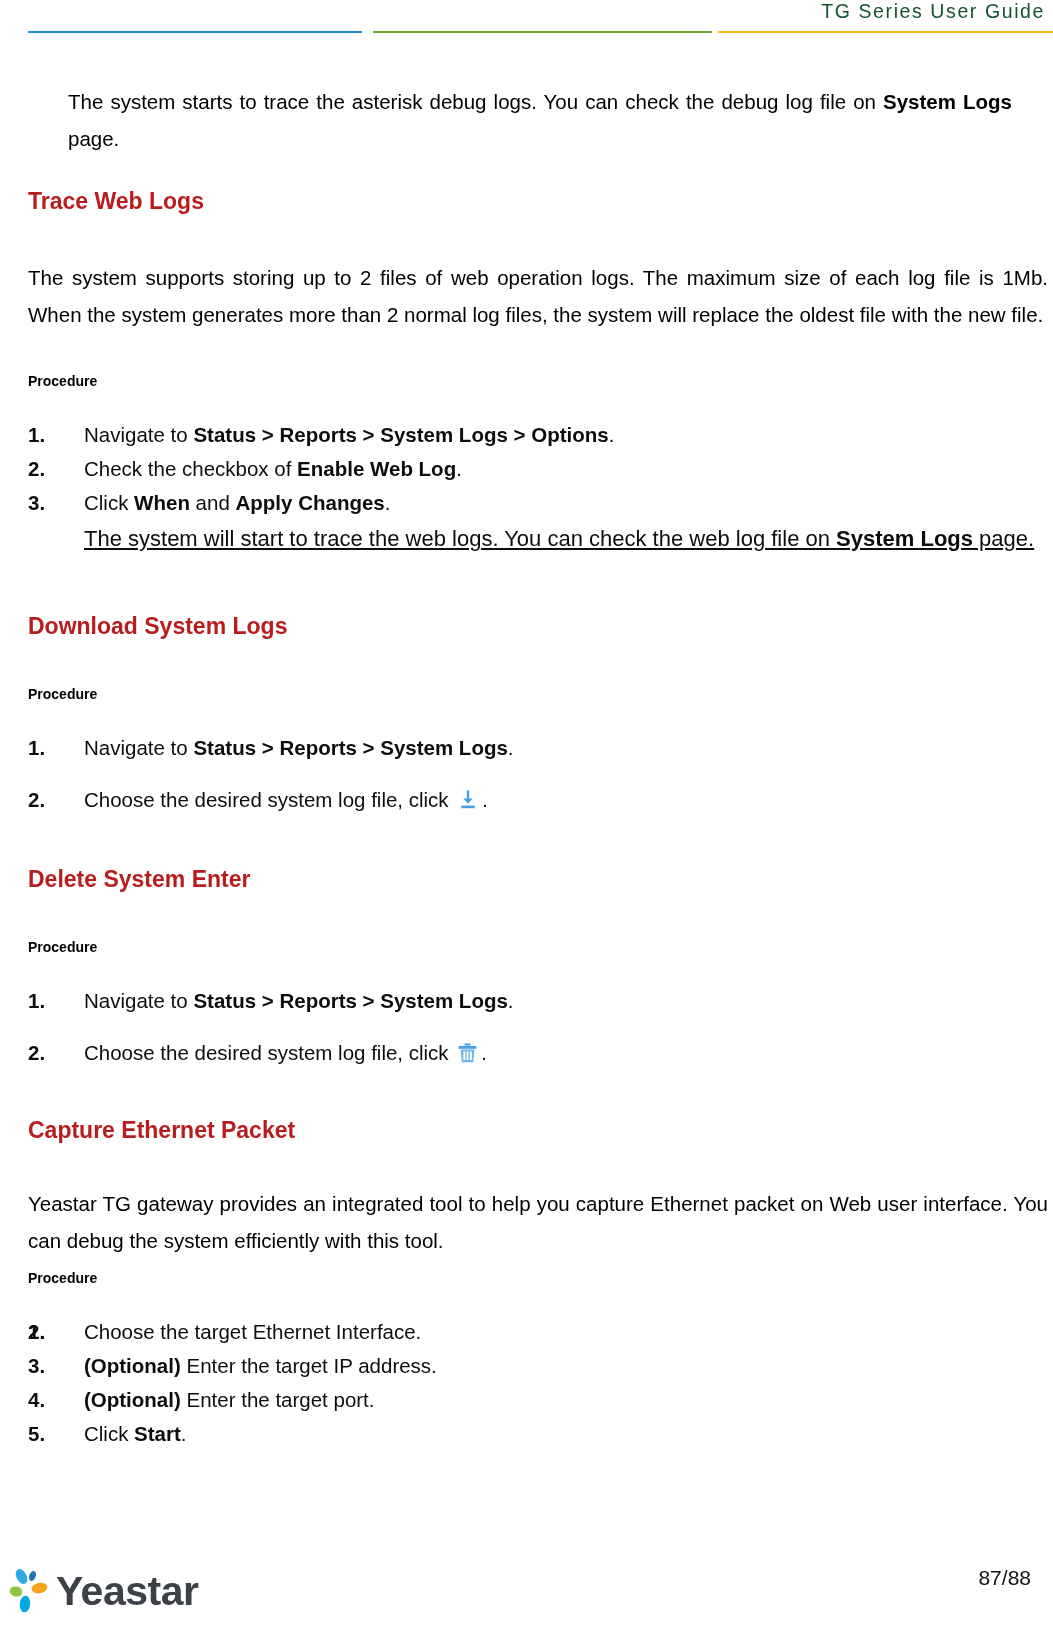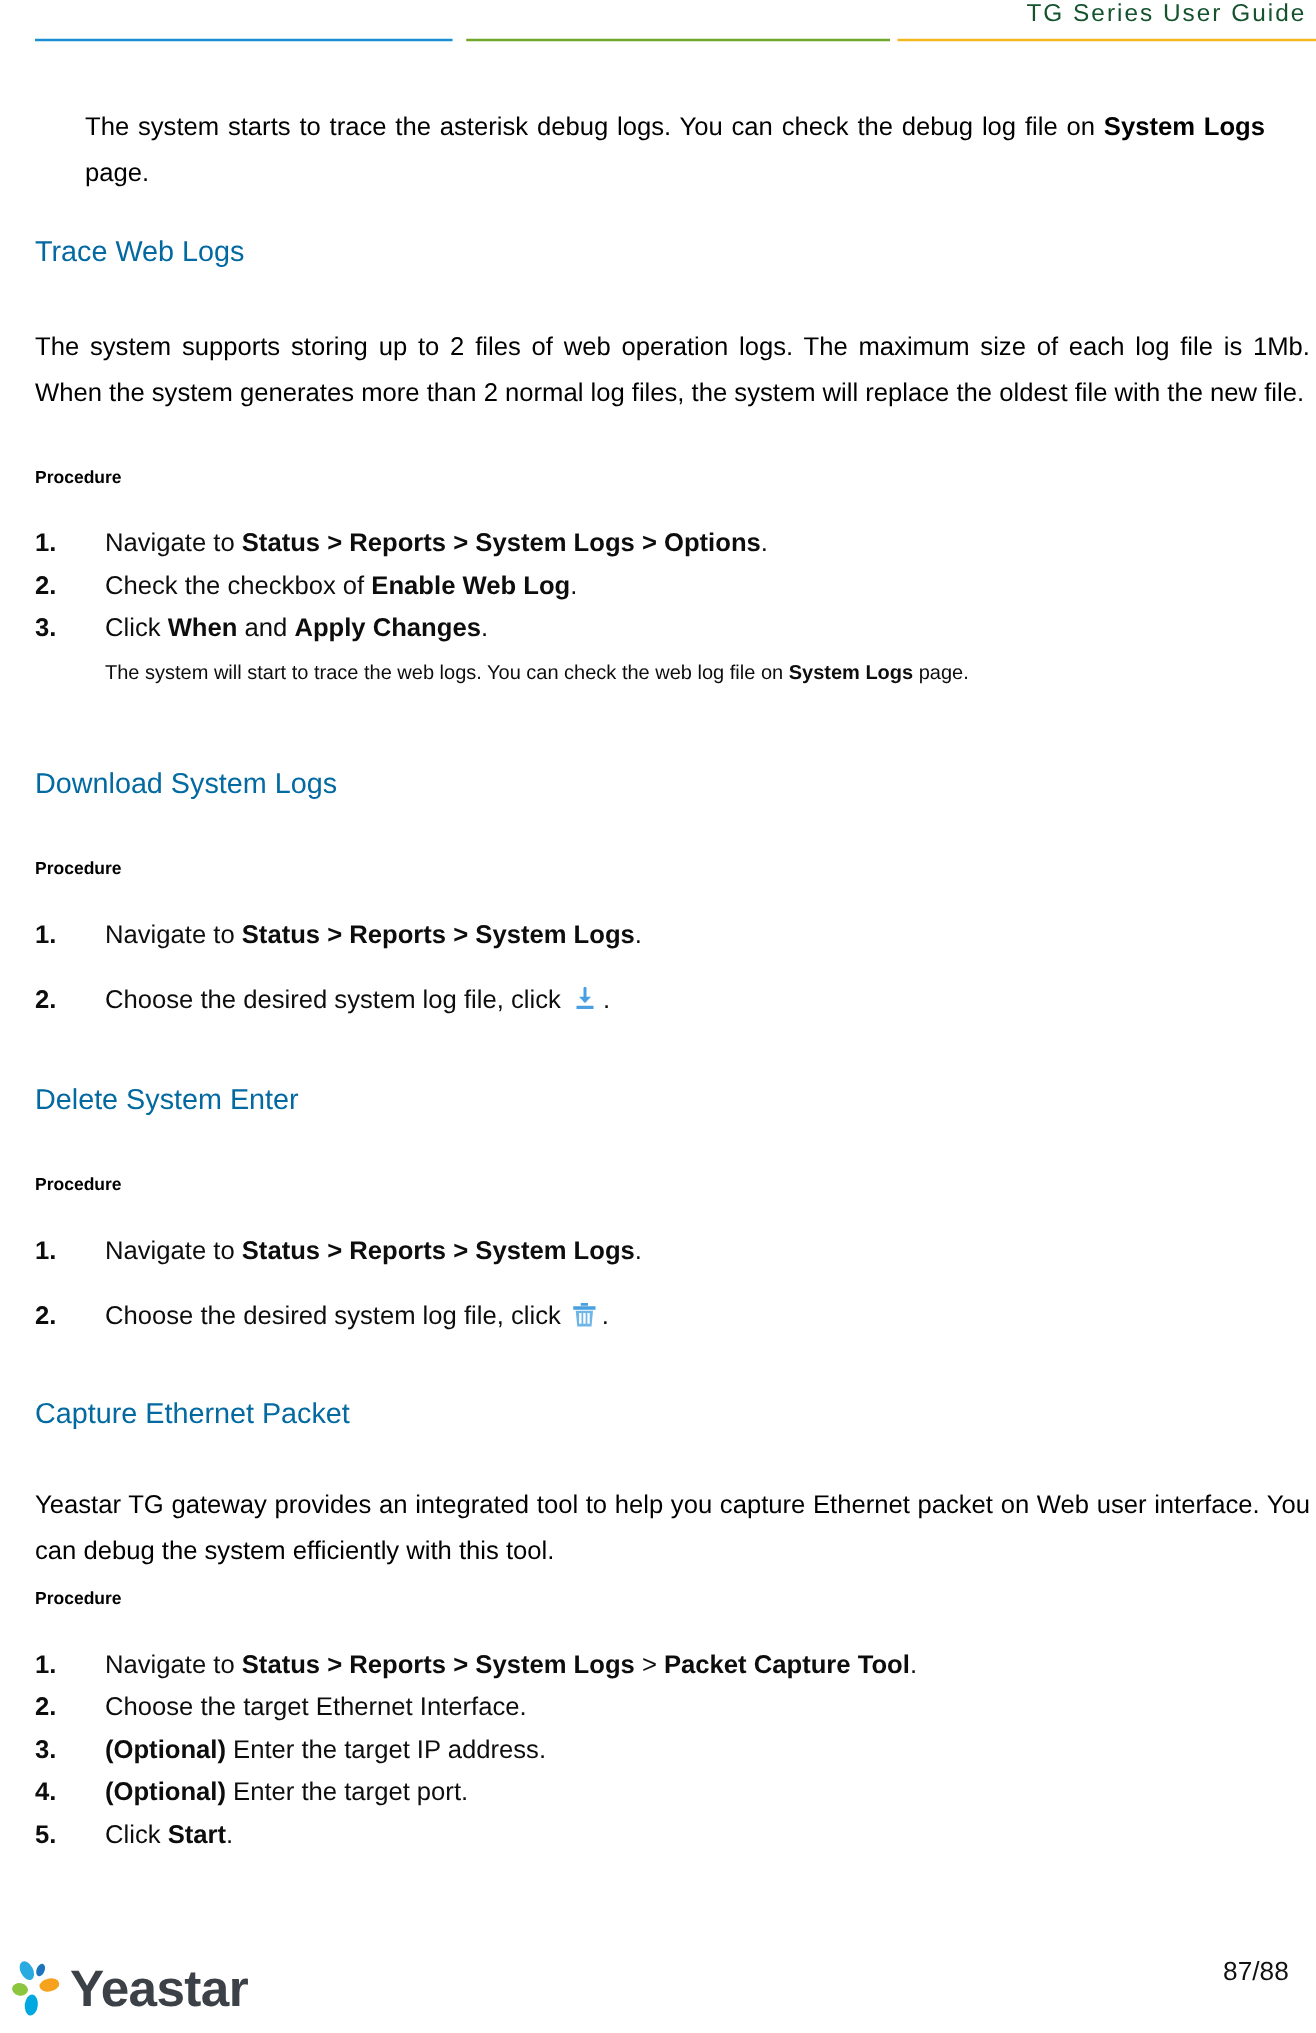--- a/index.html
+++ b/index.html
@@ -75,22 +75,22 @@
     width: 1020px;
     font-size: 20.5px;
     line-height: 37px;
     text-align: justify;
   }
 
   h2.section-heading {
     position: absolute;
     left: 28px;
     font-size: 23px;
-    font-weight: normal;
-    color: #0369a1;
+    font-weight: bold;
+    color: #b91c1c;
     letter-spacing: 0px;
     white-space: nowrap;
     font-family: "Liberation Sans", sans-serif;
   }
 
   .proc-label {
     position: absolute;
     left: 28px;
     font-size: 14px;
     font-weight: bold;
@@ -117,24 +117,25 @@
     position: absolute;
     left: 0px;
     top: 0;
     width: 34px;
     font-weight: bold;
     font-size: 20.5px;
     text-align: left;
   }
   .olist-sub {
     display: block;
-    font-size: 16px;
+    font-size: 22px;
     line-height: 37px;
     text-align: justify;
     padding-left: 0px;
+    text-decoration: underline;
   }
   b, strong { font-weight: bold; }
 
   
   .icon-inline {
     display: inline-block;
     vertical-align: -4px;
     margin: 0 3px;
   }
 
@@ -259,21 +260,20 @@
 
     <h2 class="section-heading" style="top:1117px;">Capture Ethernet Packet</h2>
 
     <div class="full-block" style="top:1185px;">Yeastar TG gateway provides an integrated tool to help you capture Ethernet packet on Web user interface. You can debug the system efficiently with this tool.</div>
 
     <div class="proc-label" style="top:1270px;">Procedure</div>
 
     <div class="olist" style="top:1315px;">
       <div class="olist-item">
         <span class="olist-num">1.</span>
-        <span><span>Navigate to </span><b>Status &gt; Reports &gt; System Logs</b><span> &gt; </span><b>Packet Capture Tool</b><span>.</span></span>
       </div>
       <div class="olist-item">
         <span class="olist-num">2.</span>
         <span>Choose the target Ethernet Interface.</span>
       </div>
       <div class="olist-item">
         <span class="olist-num">3.</span>
         <span><b>(Optional)</b><span> Enter the target IP address.</span></span>
       </div>
       <div class="olist-item">

